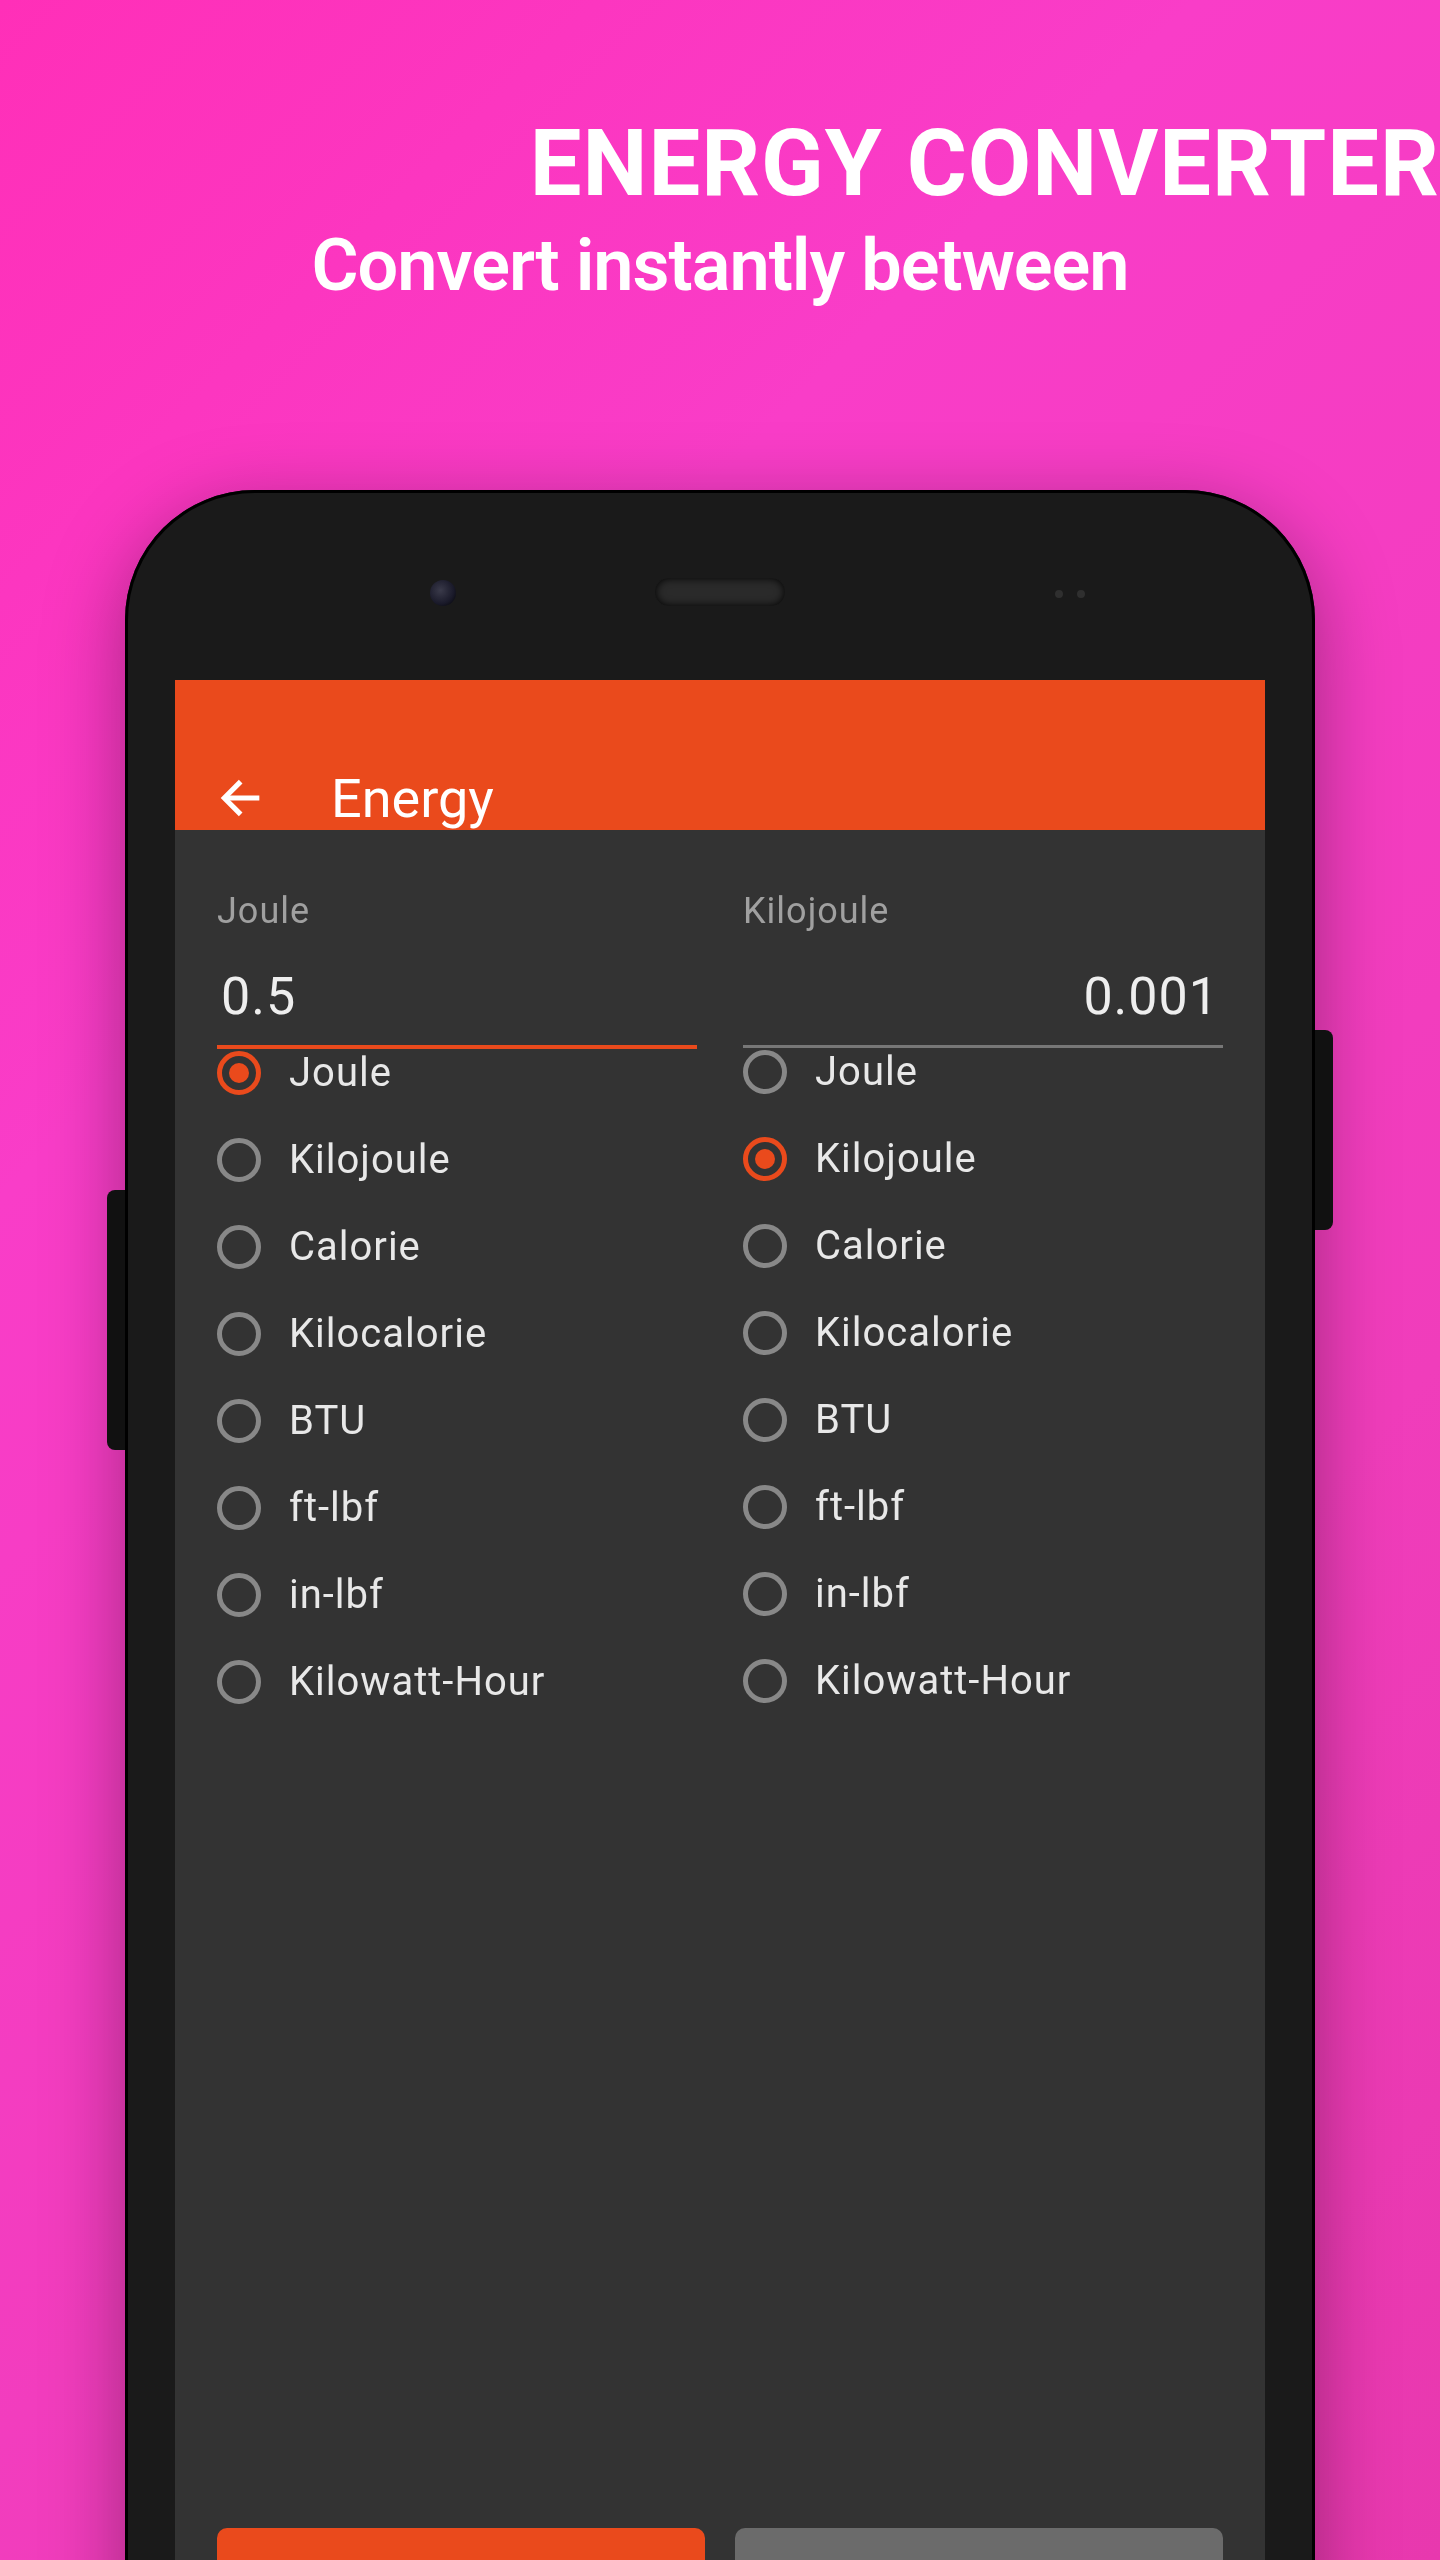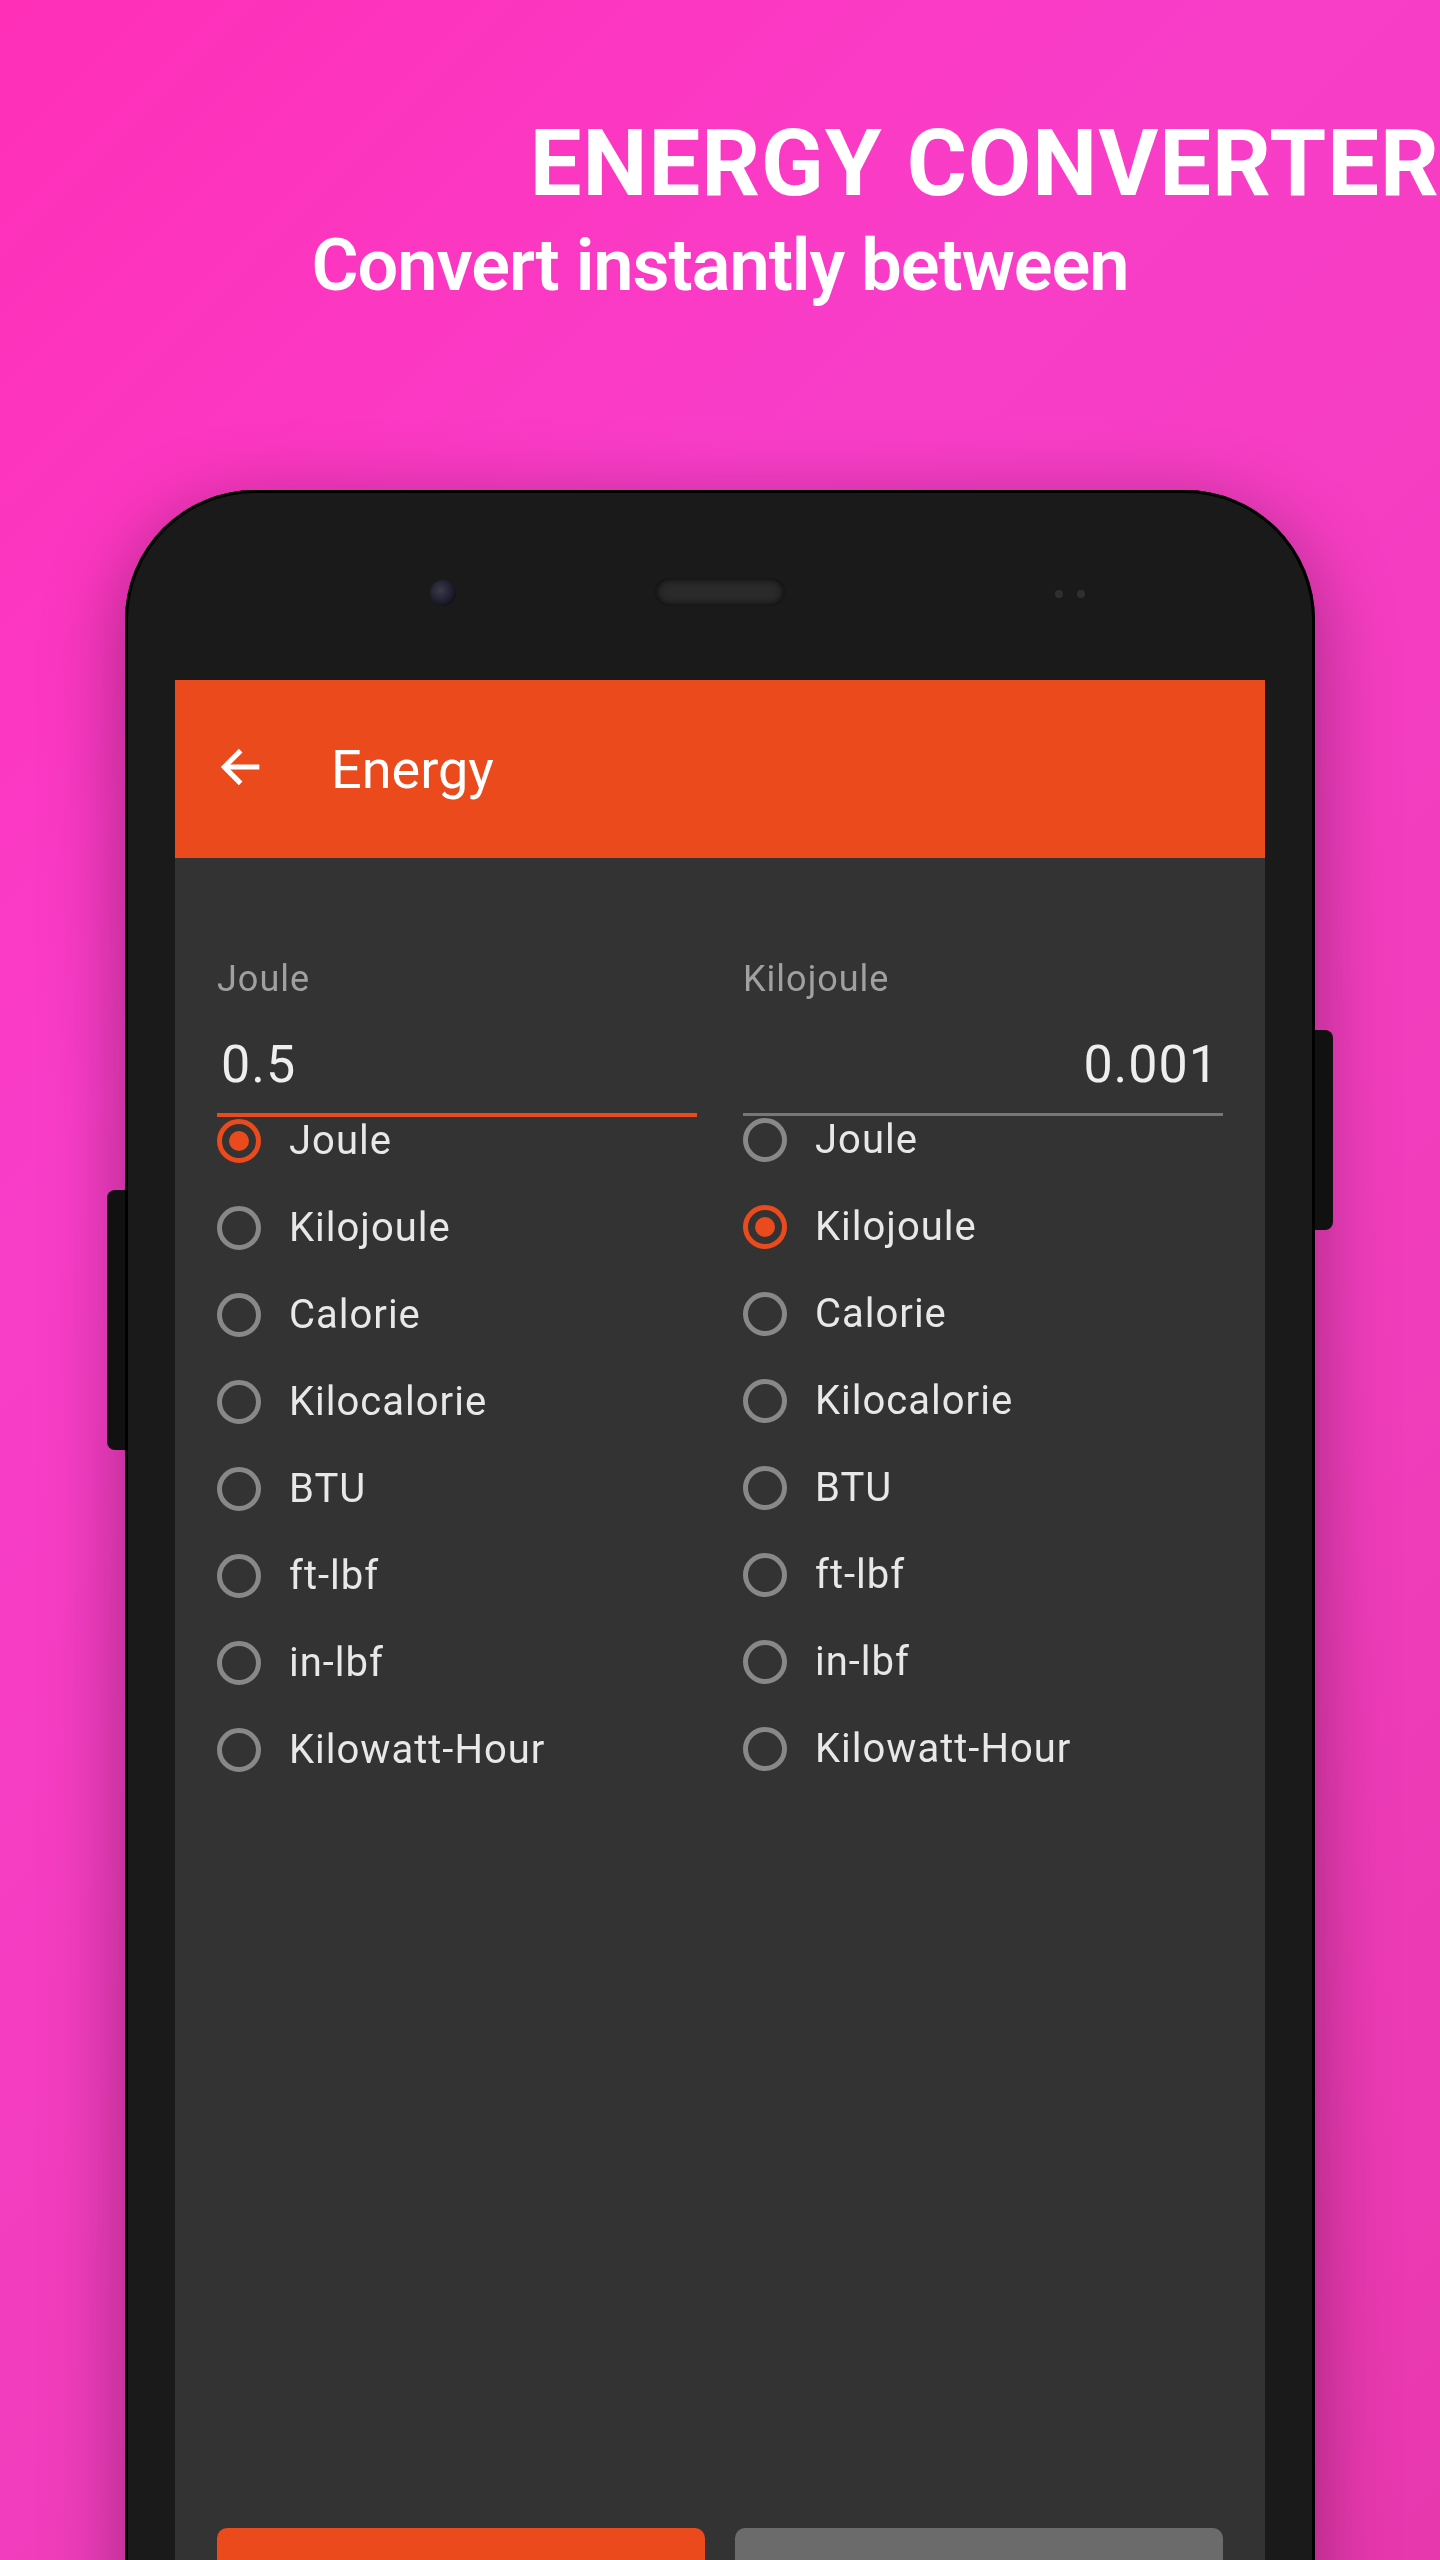--- a/index.html
+++ b/index.html
@@ -96,39 +96,38 @@
 .screen {
   position: absolute;
   top: 190px;
   left: 50px;
   right: 50px;
   bottom: 0;
   background: #333333;
   overflow: hidden;
 }
 .appbar {
-  height: 178px;
+  height: 150px;
   background: #ea4a1c;
   display: flex;
-  align-items: center;
+  align-items: flex-end;
   padding: 0 40px;
   gap: 60px;
 }
 .back-arrow {
   color: #fff;
 }
 .back-arrow svg { width: 56px; height: 56px; }
 .appbar-title {
   color: #fff;
   font-size: 54px;
   font-weight: 400;
 }
 .content {
   padding: 60px 42px 0;
-  margin-top: 40px;
 }
 .cols {
   display: flex;
   gap: 46px;
 }
 .col { flex: 1; }
 .unit-label {
   color: #a0a0a0;
   font-size: 36px;
   letter-spacing: 1px;

